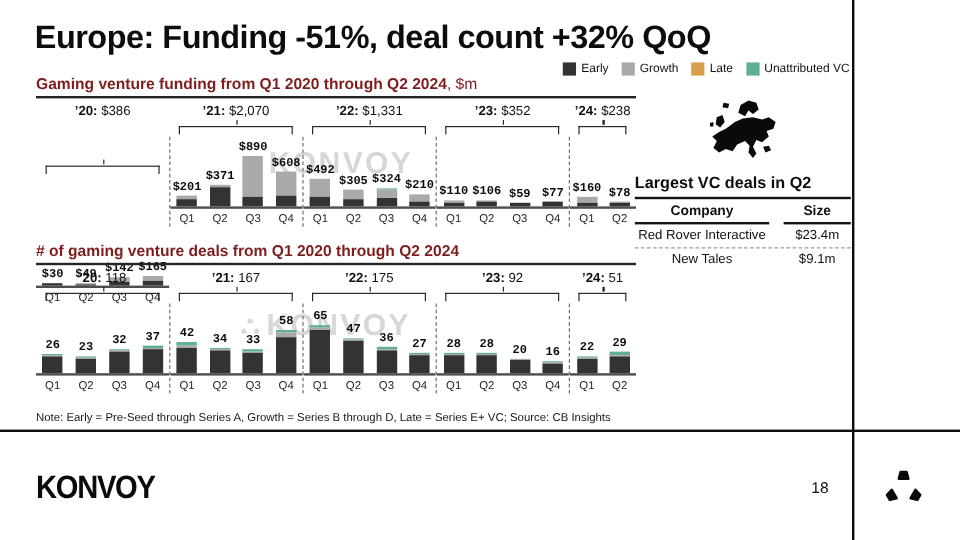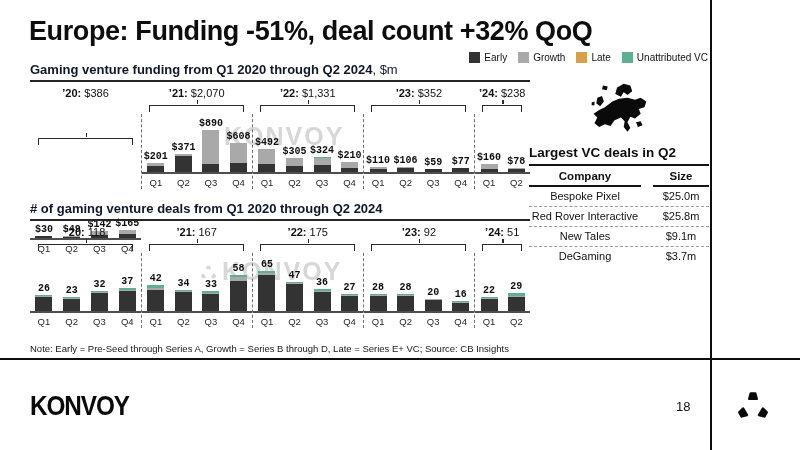--- a/index.html
+++ b/index.html
@@ -7,21 +7,21 @@
          font-family:"Liberation Sans",sans-serif;color:#111;}
   .title{position:absolute;left:29px;top:16px;font-size:27px;font-weight:800;
          letter-spacing:-0.4px;color:#0d0d0d;white-space:nowrap;}
   
   .legend{position:absolute;top:52px;right:92px;display:flex;gap:11px;align-items:flex-start;}
   .legend-item{display:flex;align-items:center;gap:4px;font-size:10px;color:#111;}
   .legend-swatch{width:11px;height:11px;display:inline-block;}
   
   .chart{position:absolute;left:30px;width:500px;}
   #chart1{top:62px;} #chart2{top:201px;}
-  .chart-title{position:relative;z-index:2;font-size:13px;font-weight:800;color:#0f172a;
+  .chart-title{position:relative;z-index:2;font-size:13px;font-weight:800;color:#7f1d1d;
                padding-bottom:3px;border-bottom:2px solid #242424;}
   .chart-title .suffix{font-weight:400;}
   .groups{display:flex;margin-top:5px;position:relative;z-index:1;}
   .group{display:flex;flex-direction:column;}
   .glabel{text-align:center;font-size:11px;height:14px;color:#111;white-space:nowrap;}
   .glabel b{font-weight:800;}
   .bracket{height:6px;margin:4px 8px 0;border:1.5px solid #2a2a2a;border-bottom:none;position:relative;}
   .bracket::before{content:"";position:absolute;left:50%;top:-6px;width:1.5px;height:4px;background:#2a2a2a;}
   .plotwrap{margin-top:2px;}
   .group + .group .plotwrap{border-left:1px dashed #6e6e6e;}
@@ -546,34 +546,26 @@
         <path d="M53,42 L58,41 L60,45 L55,47 Z"></path>
       </svg>
     </div>
     <div class="panel-title">Largest VC deals in Q2</div>
     <div class="tbl-head">
       <div class="cell">Company</div>
       <div class="cell">Size</div>
     </div>
     <div id="deal-rows">
         <div class="tbl-row">
-          <div class="cell">Bespoke Pixel</div>
-          <div class="cell">$25.0m</div>
-        </div>
-        <div class="tbl-row">
           <div class="cell">Red Rover Interactive</div>
-          <div class="cell">$25.8m</div>
+          <div class="cell">$23.4m</div>
         </div>
         <div class="tbl-row">
           <div class="cell">New Tales</div>
           <div class="cell">$9.1m</div>
-        </div>
-        <div class="tbl-row">
-          <div class="cell">DeGaming</div>
-          <div class="cell">$3.7m</div>
         </div>
       </div>
   </div>
 
   <div class="note">Note: Early = Pre-Seed through Series A, Growth = Series B through D, Late = Series E+ VC; Source: CB Insights</div>
 
   <div class="hline"></div>
   <div class="vline"></div>
 
   <div class="brand">KONVOY</div>

